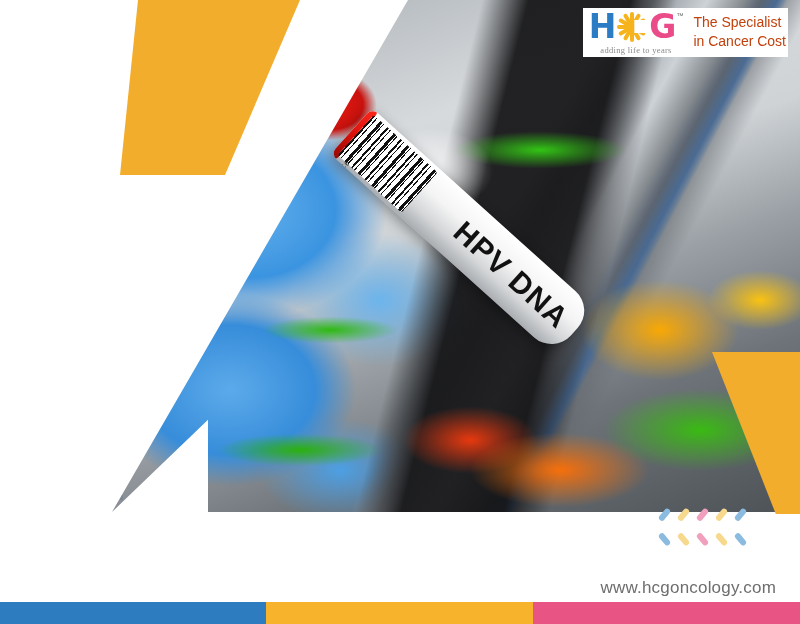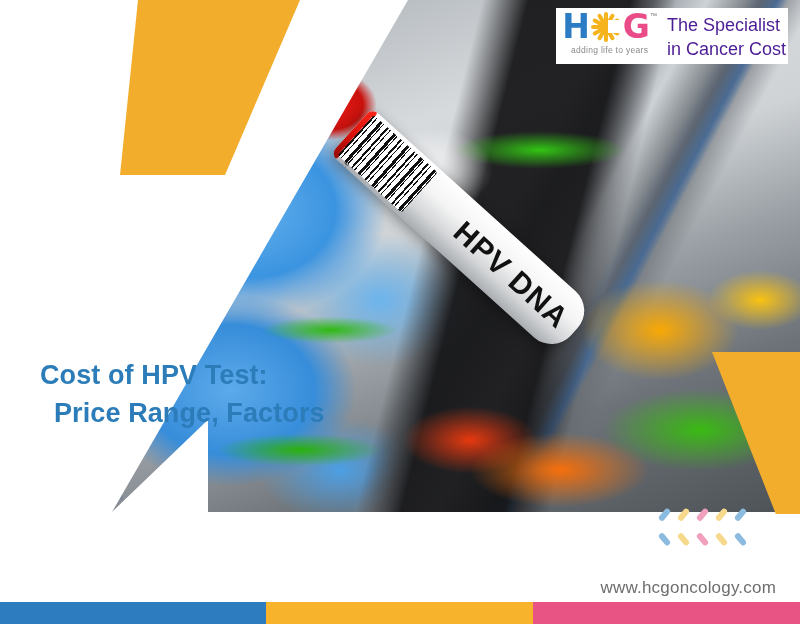--- a/index.html
+++ b/index.html
@@ -230,32 +230,32 @@
     color: #ea4c89;
     letter-spacing: -1px;
   }
   .logo-tm {
     font-size: 7px;
     color: #6d6d6d;
     align-self: flex-start;
     margin-top: 2px;
   }
   .logo-tagline {
-    font-family: Liberation Sans, sans-serif;
+    font-family: Liberation Serif, serif;
     font-size: 8.5px;
     color: #8a8a8a;
     letter-spacing: .3px;
     margin-top: 2px;
     white-space: nowrap;
   }
   .logo-slogan {
     font-family: "Liberation Sans", sans-serif;
-    font-size: 18px;
+    font-size: 14px;
     line-height: 1.35;
-    color: #4c1d95;
+    color: #c2410c;
     padding-top: 3px;
     white-space: nowrap;
   }
 
   
   .headline {
     position: absolute;
     left: 40px;
     top: 356px;
     font-family: "Liberation Sans", sans-serif;
@@ -360,24 +360,20 @@
         <span class="logo-tm">™</span>
       </div>
       <div class="logo-tagline">adding life to years</div>
     </div>
     <div class="logo-slogan">
       <div>The Specialist</div>
       <div>in Cancer Cost</div>
     </div>
   </div>
 
-  <div class="headline">
-    <span>Cost of HPV Test:</span>
-    <span class="line2">Price Range, Factors</span>
-  </div>
 
   <div class="chevrons">
     <span class="chev" style="color:#8cbbe0"></span>
     <span class="chev" style="color:#f7d98e"></span>
     <span class="chev" style="color:#f0a0bd"></span>
     <span class="chev" style="color:#f7d98e"></span>
     <span class="chev" style="color:#8cbbe0"></span>
   </div>
 
   <div class="website">www.hcgoncology.com</div>

